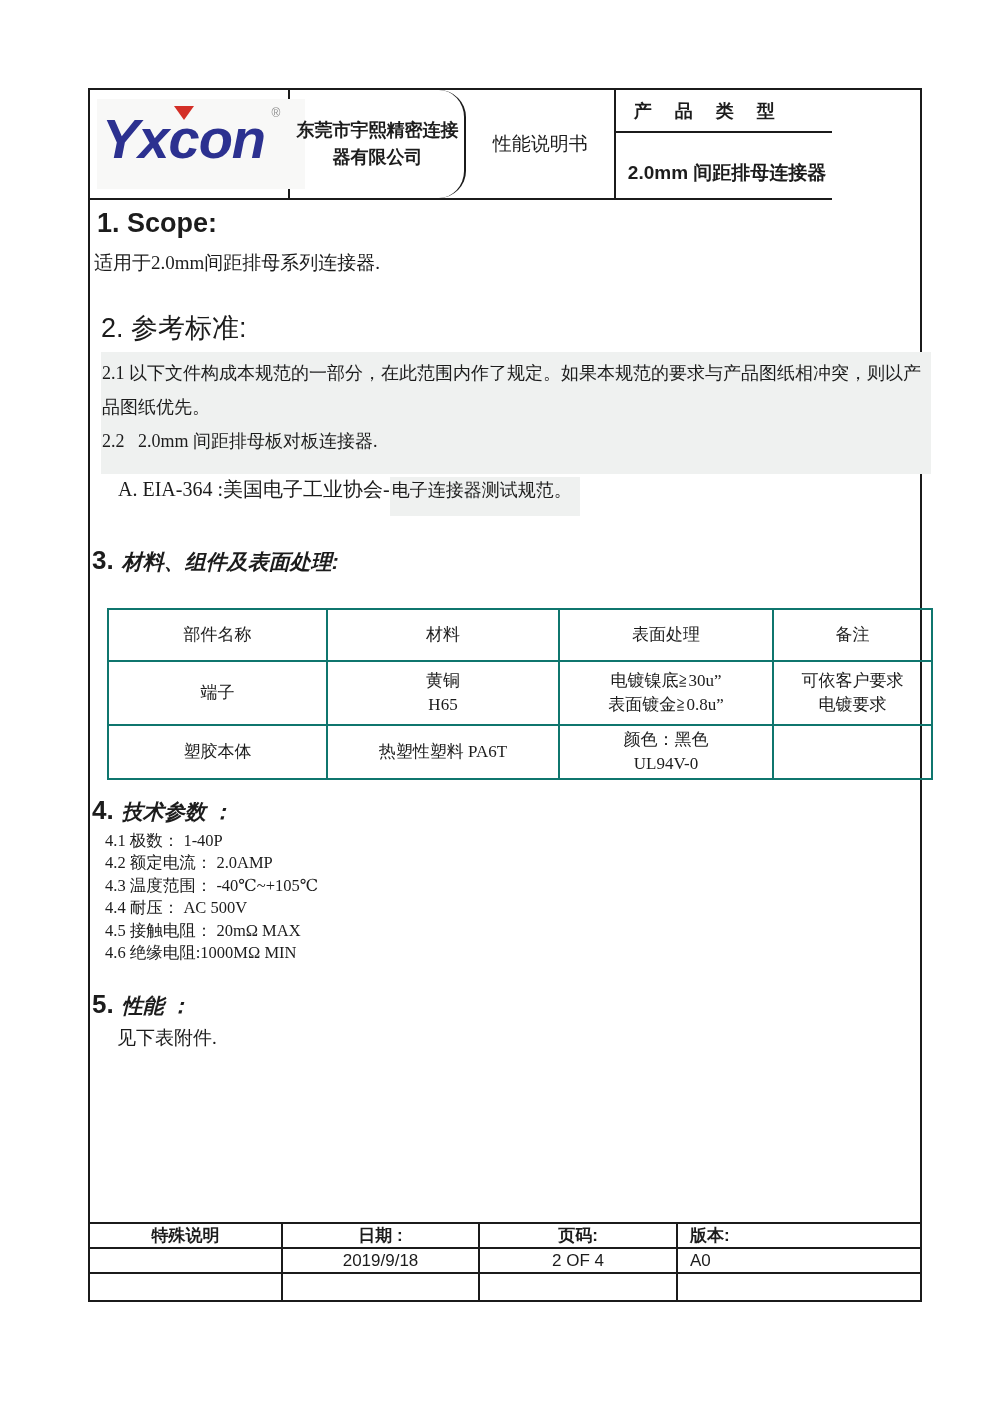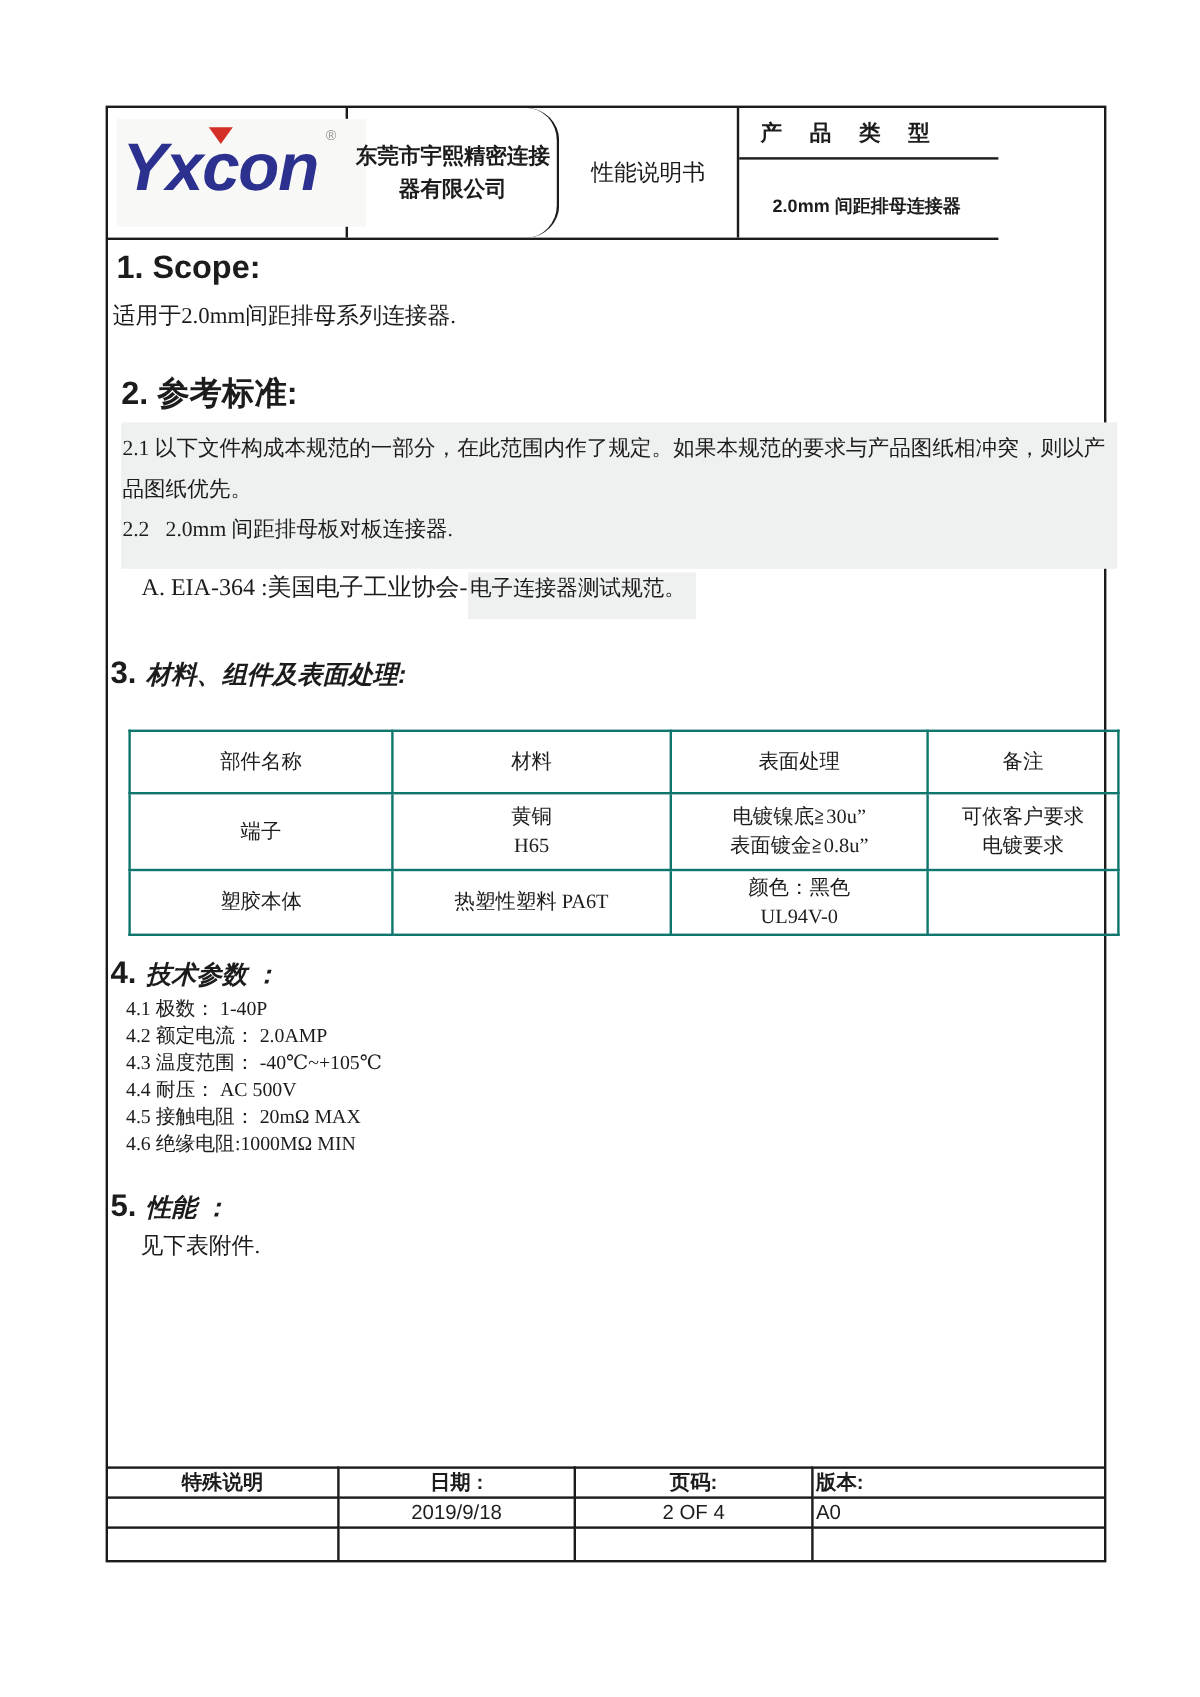--- a/index.html
+++ b/index.html
@@ -14,38 +14,38 @@
   .h-cell{box-sizing:border-box;border-right:2px solid #1b1b1b;position:relative;}
   .h-logo{width:224px;}
   .h-company{width:197px;display:flex;flex-direction:column;justify-content:center;
              align-items:center;text-align:center;font-weight:bold;font-size:18px;line-height:27px;border-radius:27px;}
   .h-doctype{width:167px;display:flex;justify-content:center;align-items:center;
              font-weight:normal;font-size:19px;}
   .h-product{width:242px;border-right:none;display:flex;flex-direction:column;gap:14px;}
   .h-product-label{height:43px;border-bottom:2px solid #1b1b1b;box-sizing:border-box;
                    font-weight:bold;font-size:18px;letter-spacing:9px;
                    display:flex;align-items:center;padding-left:18px;}
-  .h-product-type{flex:1;display:flex;align-items:center;font-weight:bold;font-size:15px;
-                  padding-left:28px;}
+  .h-product-type{flex:1;display:flex;align-items:center;font-weight:bold;font-size:19px;
+                  padding-left:12px;}
 
   
   .logo-bg{position:absolute;left:7px;top:9px;width:208px;height:90px;background:#f8f8f7;}
   .logo-text{position:absolute;left:12px;top:14px;font-style:italic;font-weight:bold;
              font-size:56px;color:#2c3190;letter-spacing:-1px;line-height:70px;
              font-family:"Liberation Sans","DejaVu Sans",sans-serif;}
   .logo-tri{position:absolute;left:84px;top:16px;width:0;height:0;
             border-left:10px solid transparent;border-right:10px solid transparent;
             border-top:14px solid #d32f27;}
   .logo-reg{position:absolute;right:8px;top:16px;font-size:12px;color:#8d8d8d;font-style:normal;}
 
   
   .serif{font-family:"Liberation Serif","DejaVu Serif",serif;}
   .s1-title{position:absolute;left:7px;top:118px;font-weight:bold;font-size:27px;}
   .s1-body{position:absolute;left:4px;top:160px;font-size:19px;}
-  .s2-title{position:absolute;left:11px;top:220px;font-weight:bold;font-size:27px;}
+  .s2-title{position:absolute;left:11px;top:220px;font-weight:normal;font-size:27px;}
 
   .gray-block{position:absolute;left:11px;top:262px;width:830px;background:#eff1f0;
               box-sizing:border-box;padding:4px 2px 16px 1px;}
   .gray-block p{margin:0;font-size:18px;line-height:34px;}
   .p22{white-space:pre-wrap;}
 
   .a-line{position:absolute;left:28px;top:386px;font-size:20px;white-space:nowrap;}
   .a-highlight{background:#eff1f0;font-size:18px;padding:3px 8px 16px 2px;
                font-family:"Liberation Sans","DejaVu Sans",sans-serif;}
 
@@ -71,21 +71,21 @@
   .s4-items div{white-space:pre-wrap;}
 
   .s5-body{position:absolute;left:27px;top:935px;font-size:19px;}
 
   
   .footer-table{position:absolute;left:0;bottom:0;width:830px;border-collapse:collapse;
                 table-layout:fixed;}
   .footer-table td{border:2px solid #1b1b1b;font-size:17px;text-align:center;
                    vertical-align:middle;padding:0 4px;box-sizing:border-box;}
   .footer-table td:first-child{border-left:none;}
-  .footer-table td:last-child{border-right:none;text-align:left;padding-left:2px;}
+  .footer-table td:last-child{border-right:none;text-align:left;padding-left:12px;}
   .footer-table tr:last-child td{border-bottom:none;}
   .footer-table tr.fhdr td{font-weight:bold;height:24px;}
   .footer-table tr.fval td{height:25px;}
   .footer-table tr.fempty td{height:27px;}
   .f1{width:192px;}.f2{width:197px;}.f3{width:198px;}.f4{width:243px;}
 </style>
 </head>
 <body>
 
 <div class="page">

